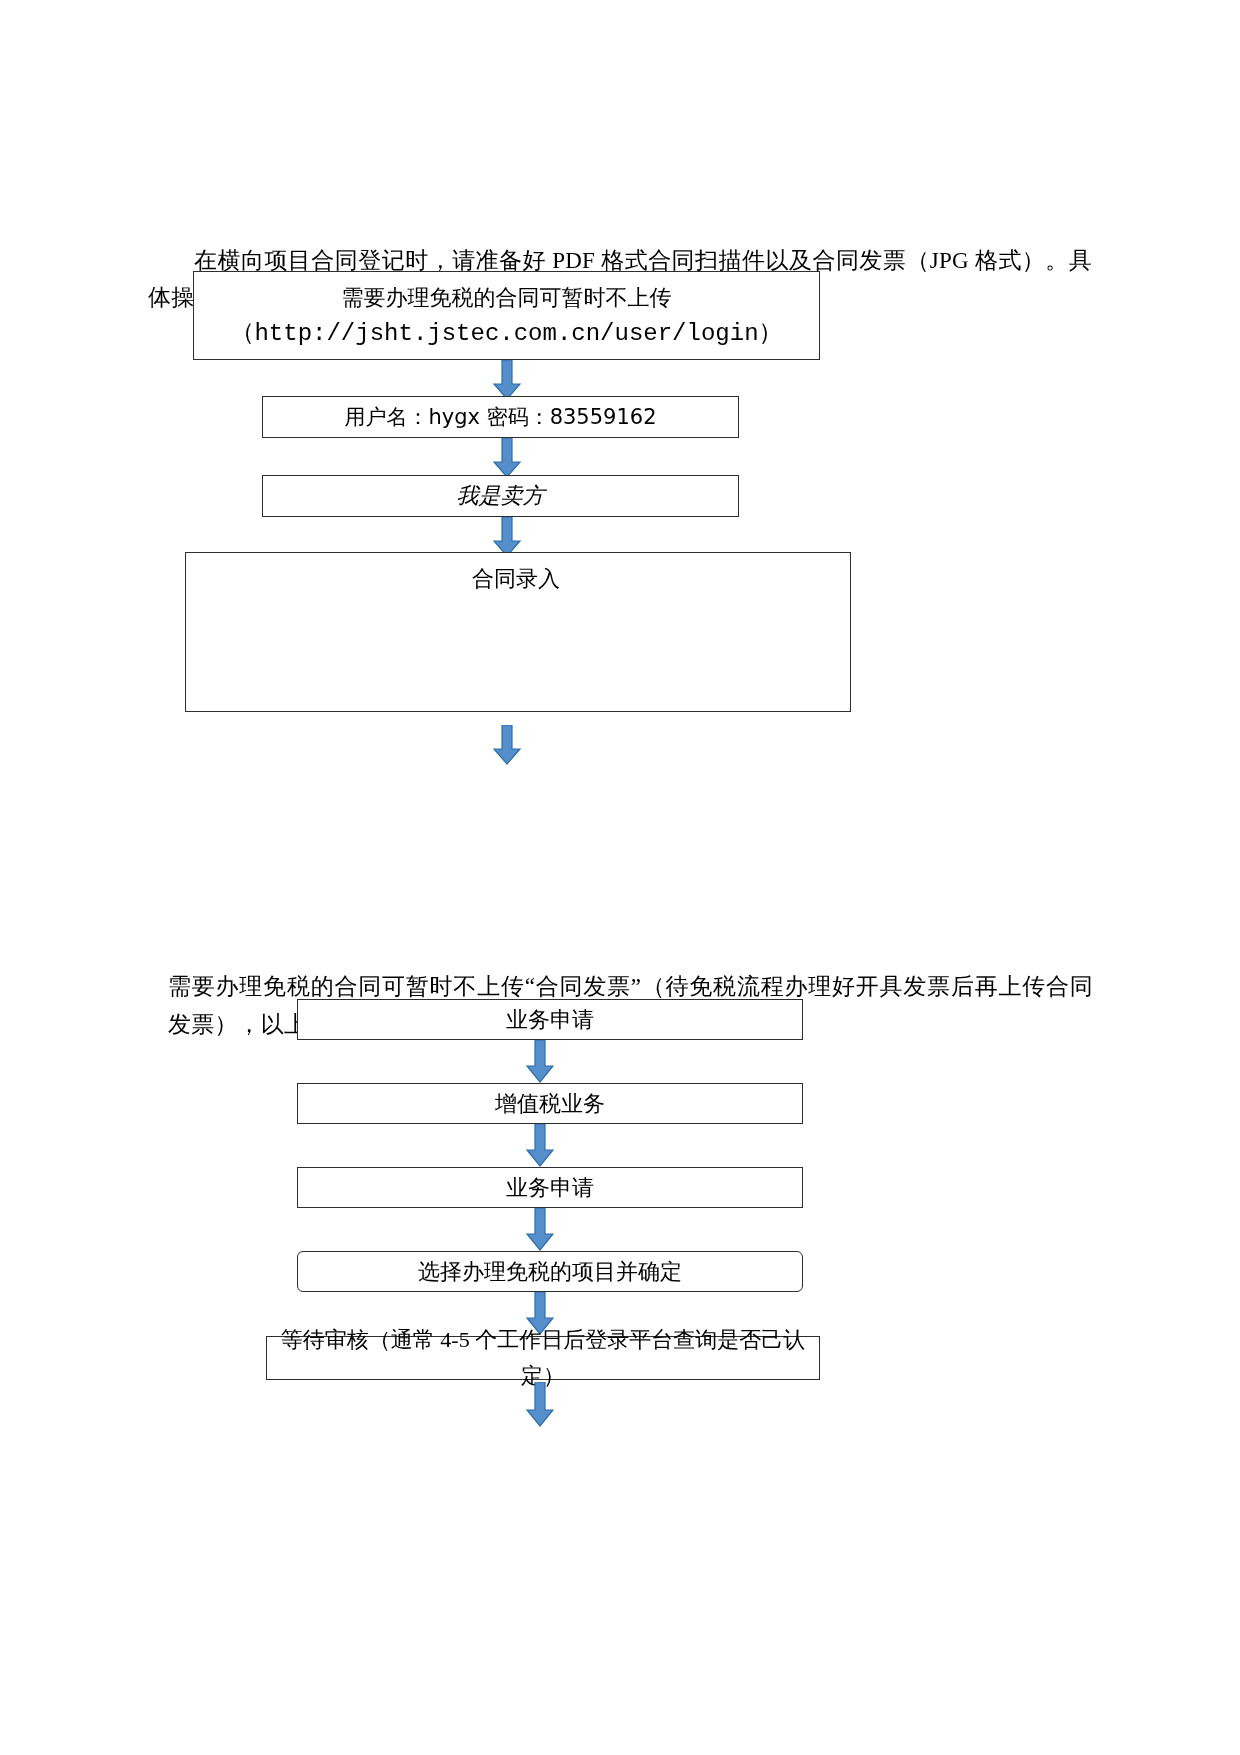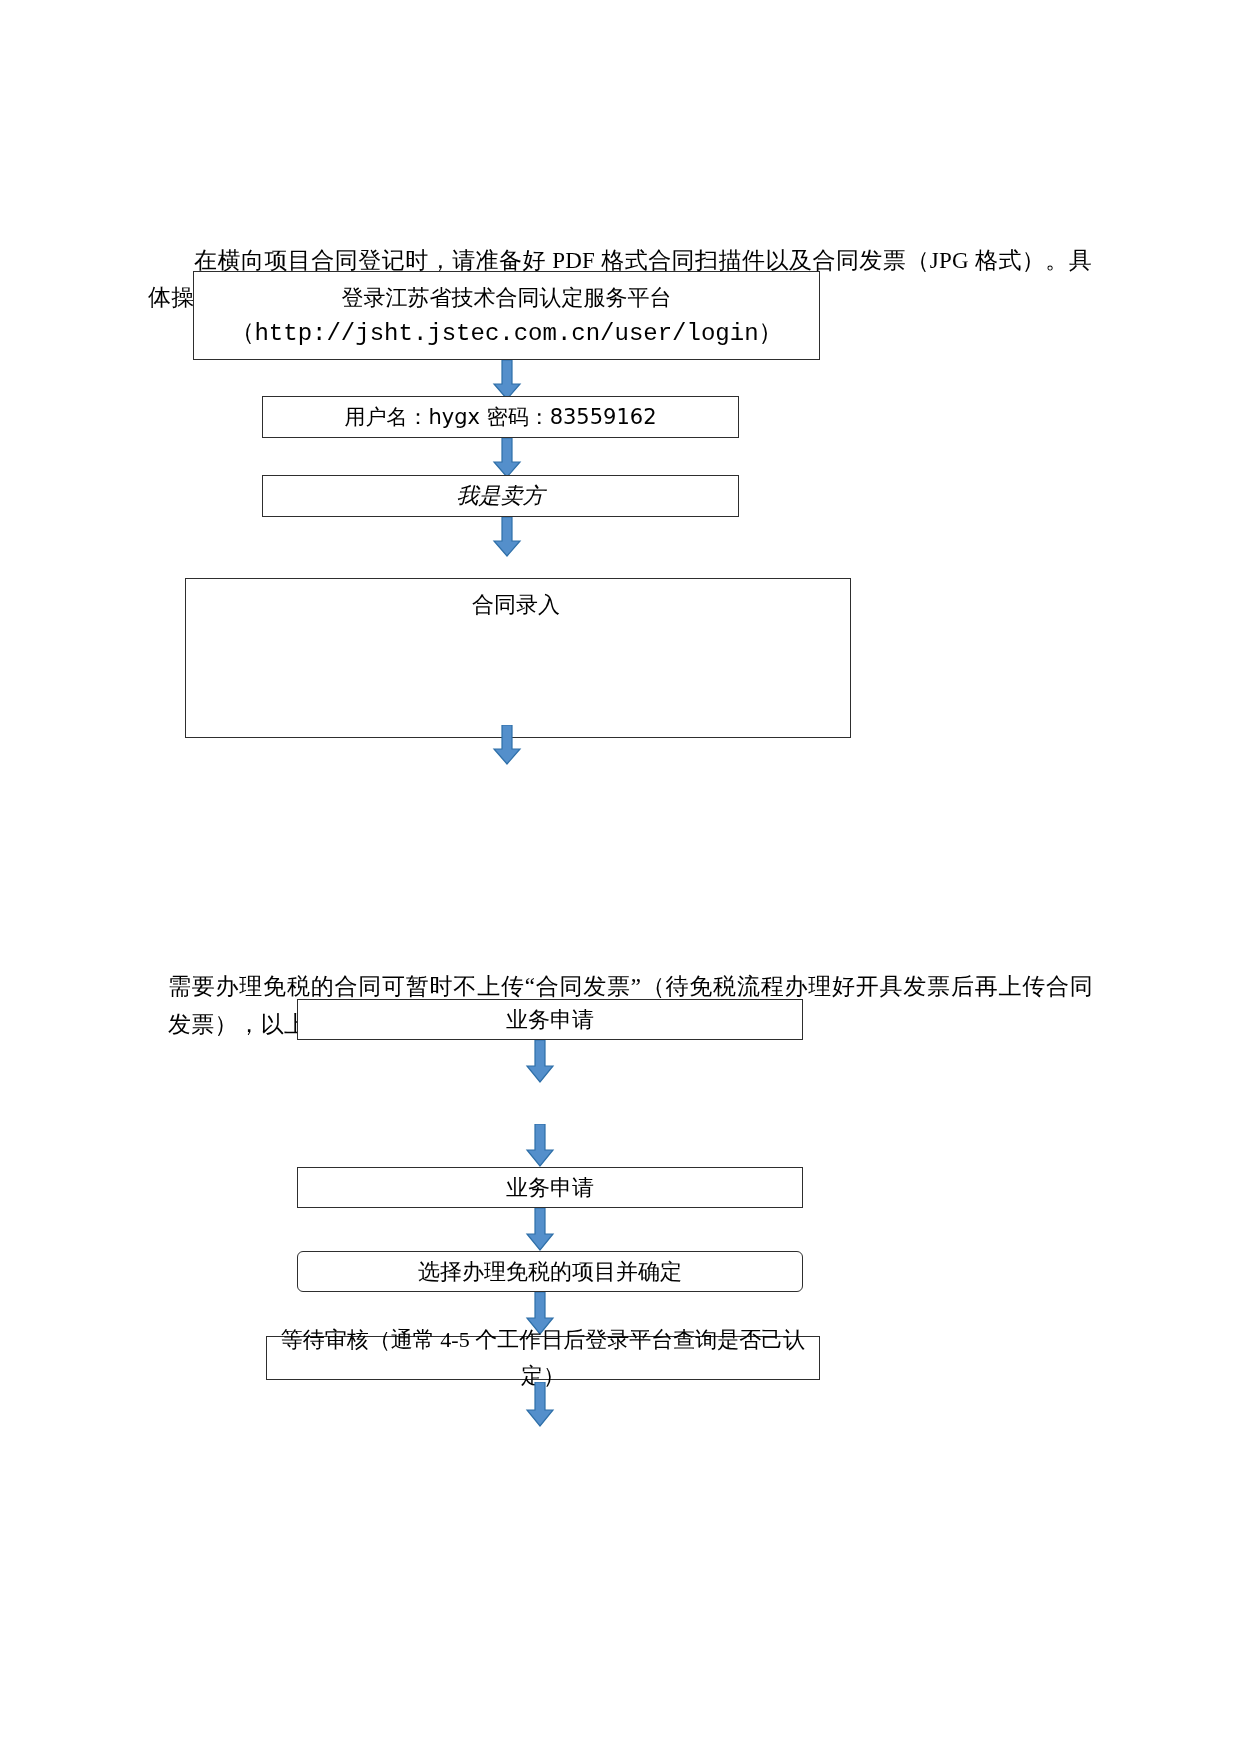--- a/index.html
+++ b/index.html
@@ -102,21 +102,21 @@
 </style>
 </head>
 <body>
 
 <div class="page">
 
 
   <div class="para" id="intro-paragraph">在横向项目合同登记时，请准备好 PDF 格式合同扫描件以及合同发票（JPG 格式）。具体操作流程如下图所示:</div>
 
   <div class="flowbox center-mid" style="left:193px; top:271px; width:627px; height:89px;">
-    <div class="ctr">登录江苏省技术合同认定服务平台</div>
+    <div class="ctr">需要办理免税的合同可暂时不上传</div>
     <div class="ctr mono-url">（http://jsht.jstec.com.cn/user/login）</div>
   </div>
 
   <div class="arrow" style="left:492px; top:360px;">
     <svg width="30" height="40" viewBox="0 0 30 40">
       <polygon points="10,0 20,0 20,24 28,24 15,39 2,24 10,24" fill="#548FCB" stroke="#2E6FA8" stroke-width="1.2"></polygon>
     </svg>
   </div>
 
   <div class="flowbox center-mid" style="left:262px; top:396px; width:477px; height:42px;">
@@ -132,21 +132,21 @@
   <div class="flowbox center-mid" style="left:262px; top:475px; width:477px; height:42px;font-style:italic;">
     <div class="ctr">我是卖方</div>
   </div>
 
   <div class="arrow" style="left:492px; top:517px;">
     <svg width="30" height="40" viewBox="0 0 30 40">
       <polygon points="10,0 20,0 20,24 28,24 15,39 2,24 10,24" fill="#548FCB" stroke="#2E6FA8" stroke-width="1.2"></polygon>
     </svg>
   </div>
 
-  <div class="flowbox" style="left:185px; top:578px; width:666px; height:160px; padding:8px 4px 0 0;">
+  <div class="flowbox" style="left:185px; top:552px; width:666px; height:160px; padding:8px 4px 0 0;">
     <div class="ctr">合同录入</div>
   </div>
 
   <div class="arrow" style="left:492px; top:725px;">
     <svg width="30" height="40" viewBox="0 0 30 40">
       <polygon points="10,0 20,0 20,24 28,24 15,39 2,24 10,24" fill="#548FCB" stroke="#2E6FA8" stroke-width="1.2"></polygon>
     </svg>
   </div>
 
 
@@ -155,20 +155,23 @@
   <div class="flowbox center-mid" style="left:297px; top:999px; width:506px; height:41px;">
     <div class="ctr">业务申请</div>
   </div>
 
   <div class="arrow" style="left:525px; top:1040px;">
     <svg width="30" height="43" viewBox="0 0 30 43">
       <polygon points="10,0 20,0 20,26 28,26 15,42 2,26 10,26" fill="#548FCB" stroke="#2E6FA8" stroke-width="1.2"></polygon>
     </svg>
   </div>
 
+  <div class="flowbox center-mid" style="left:297px; top:1083px; width:506px; height:41px;">
+    <div class="ctr">增值税业务</div>
+  </div>
 
   <div class="arrow" style="left:525px; top:1124px;">
     <svg width="30" height="43" viewBox="0 0 30 43">
       <polygon points="10,0 20,0 20,26 28,26 15,42 2,26 10,26" fill="#548FCB" stroke="#2E6FA8" stroke-width="1.2"></polygon>
     </svg>
   </div>
 
   <div class="flowbox center-mid" style="left:297px; top:1167px; width:506px; height:41px;">
     <div class="ctr">业务申请</div>
   </div>

